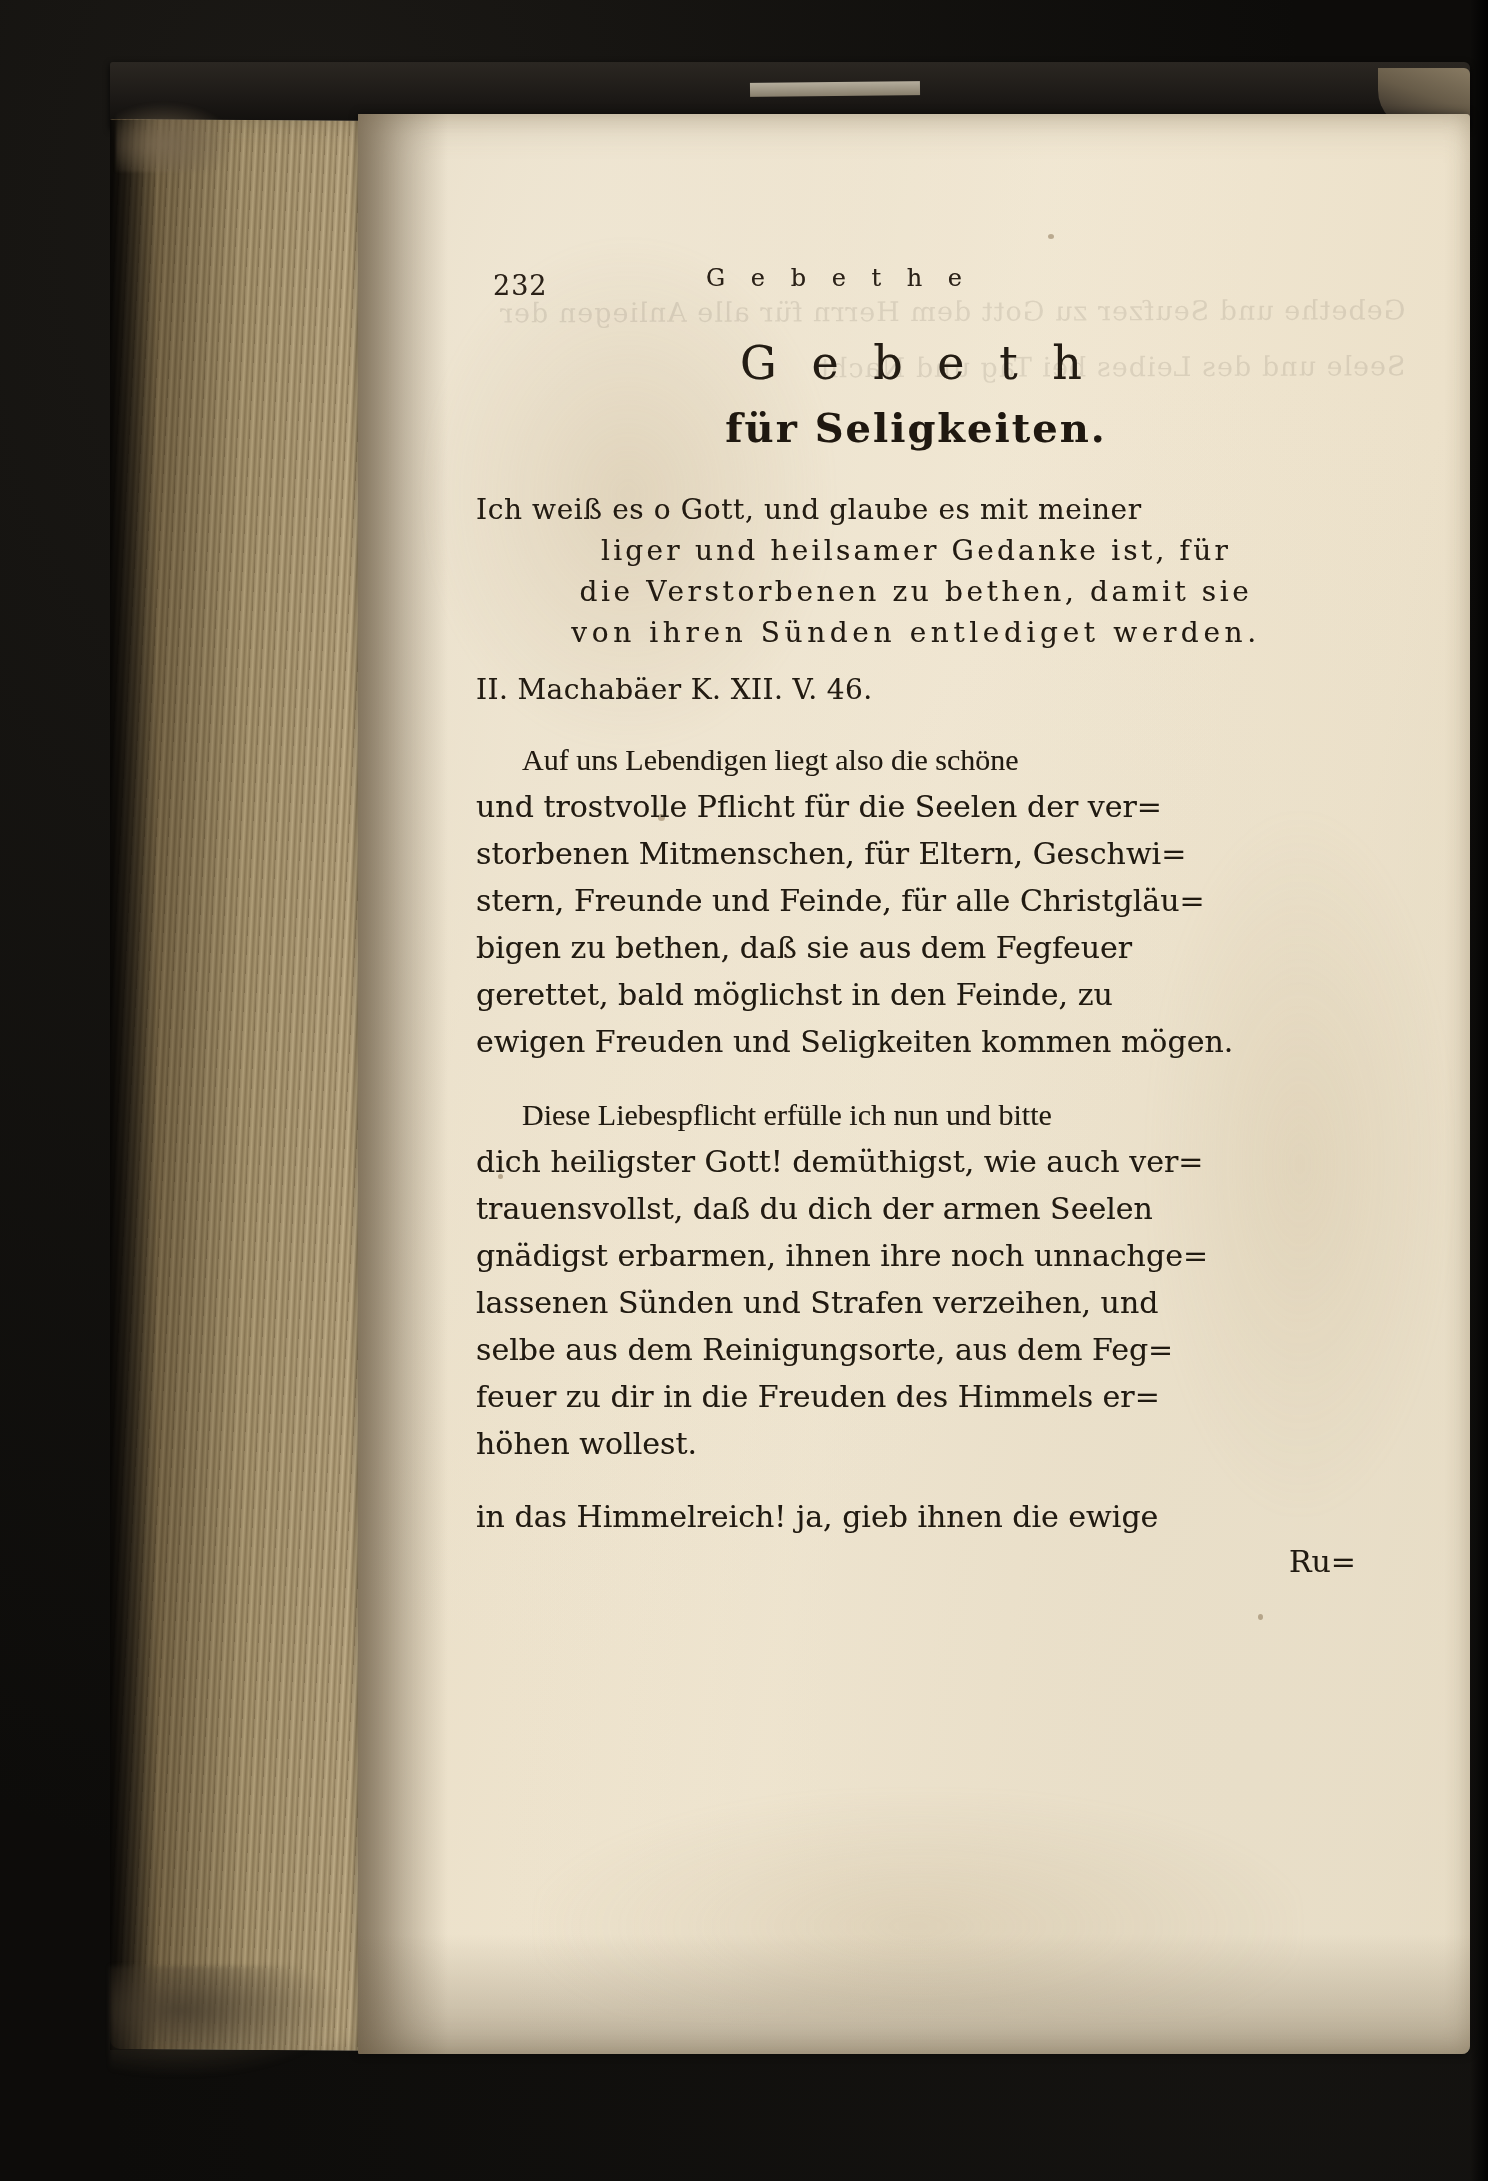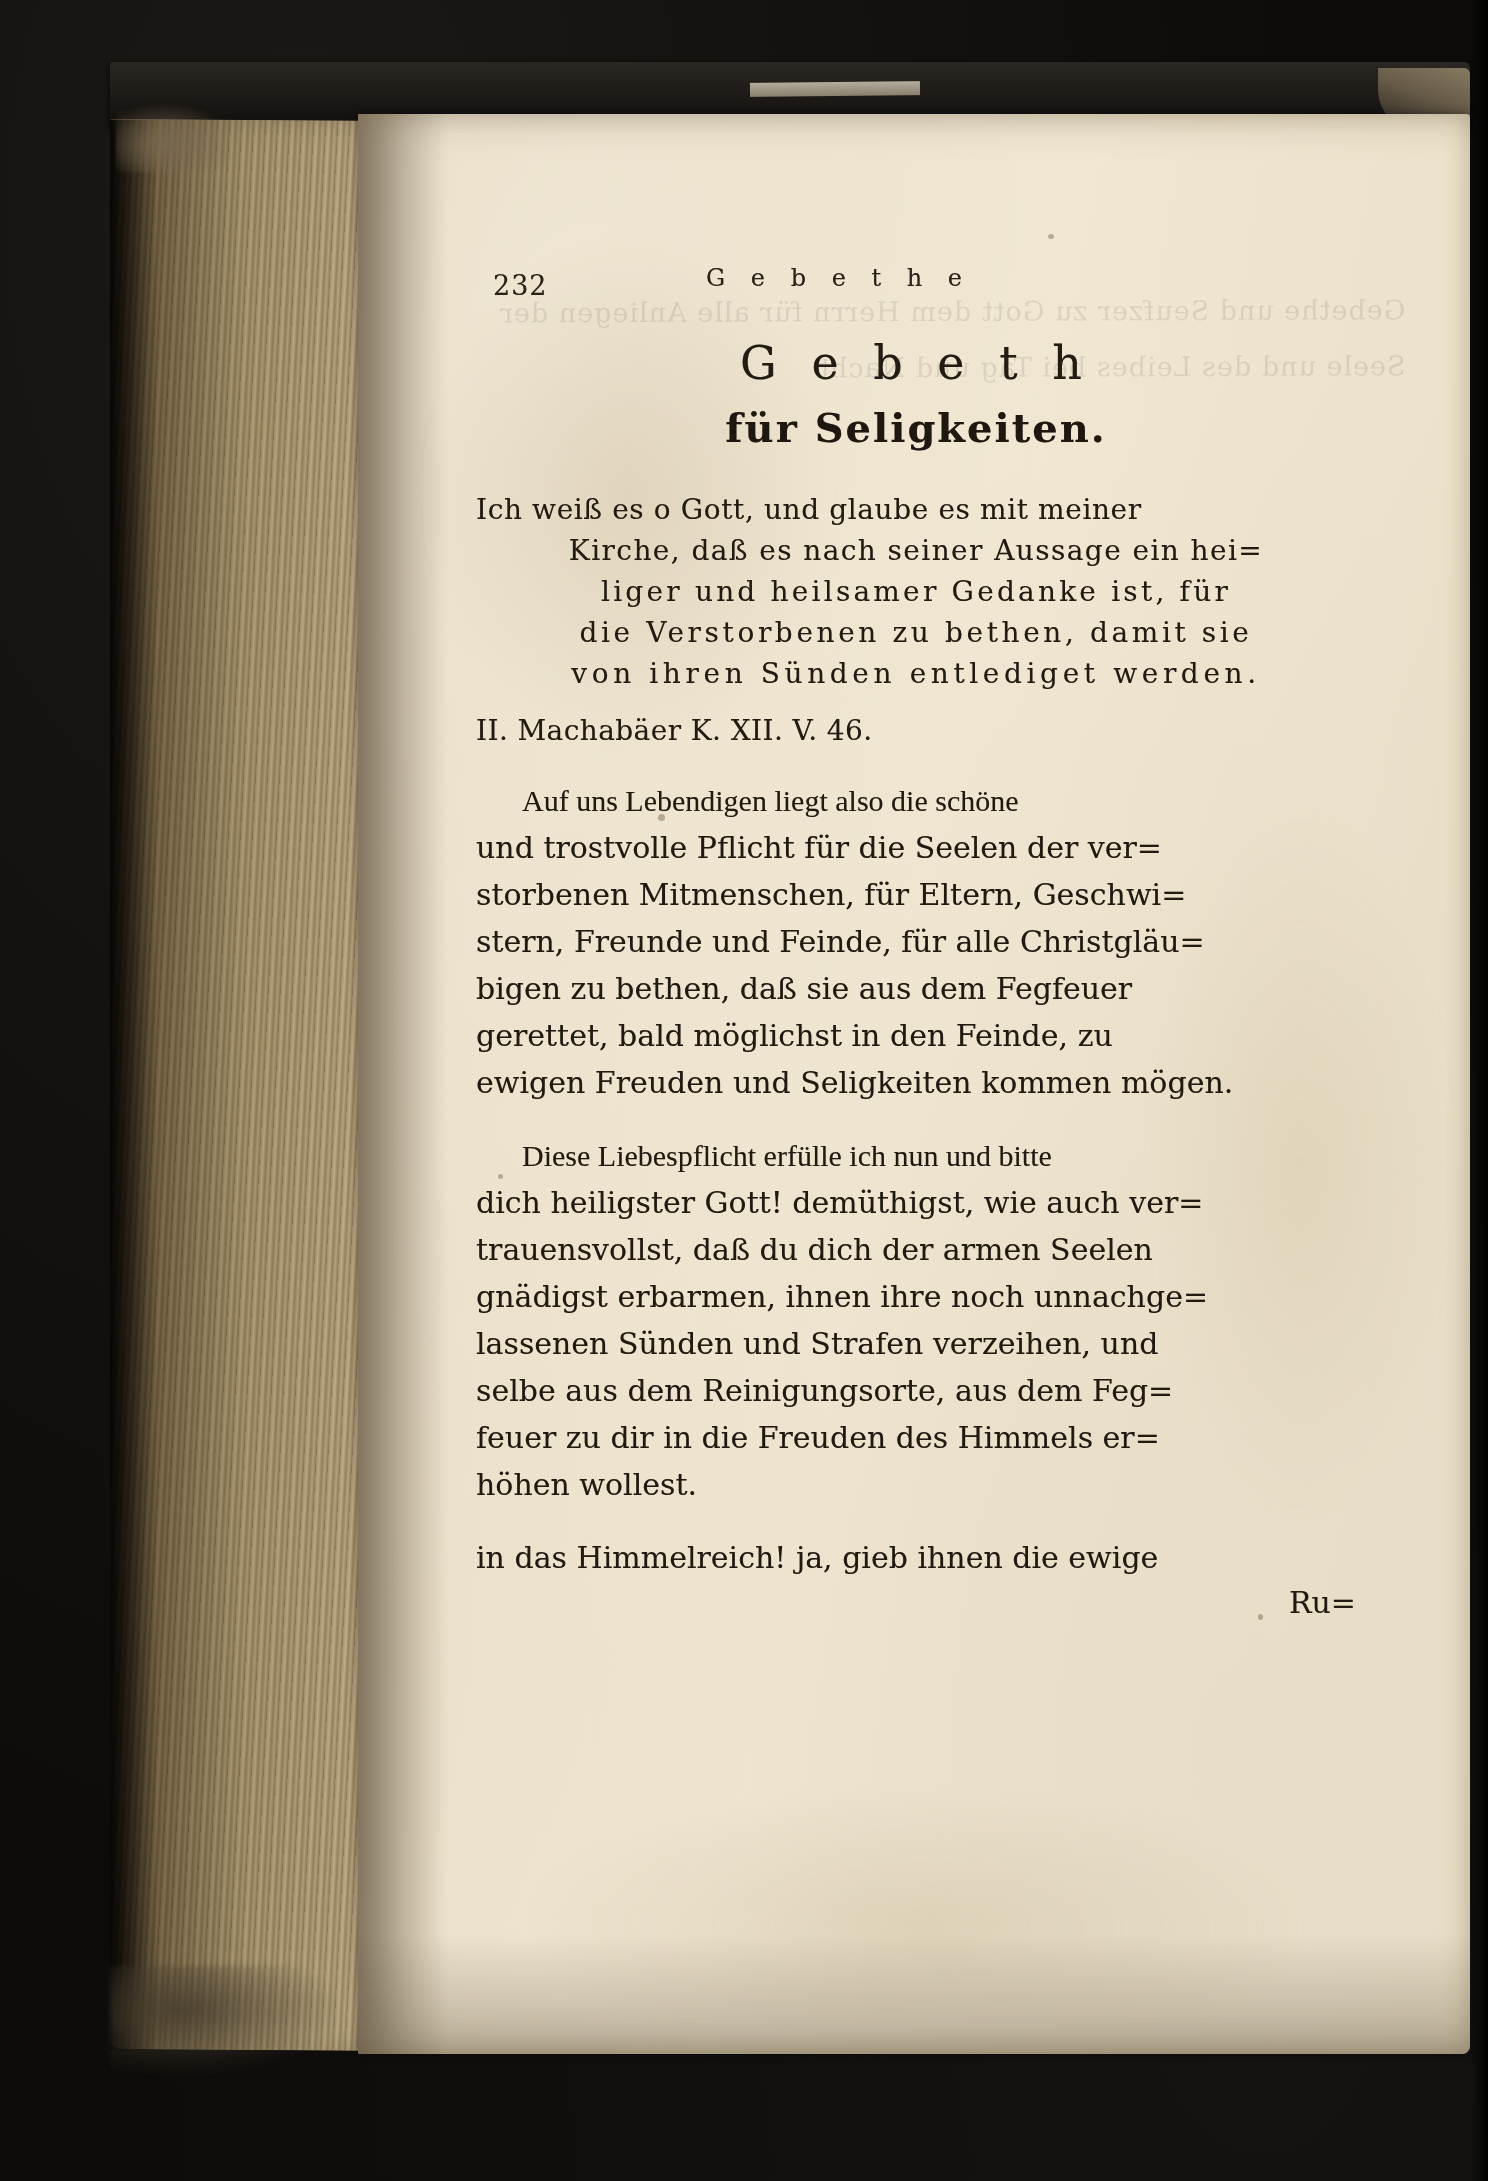--- a/index.html
+++ b/index.html
@@ -313,21 +313,20 @@
         <div class="running-head">
           <div class="folio">232</div>
           <div class="head-title">G e b e t h e</div>
         </div>
 
         <div class="title-main">G e b e t h</div>
         <div class="title-sub">für Seligkeiten.</div>
 
         <div class="epigraph">
           <span class="l epi-1">Ich weiß es o Gott, und glaube es mit meiner</span>
-          <span class="l epi-2">Kirche, daß es nach seiner Aussage ein hei=</span>
           <span class="l epi-3">liger und heilsamer Gedanke ist, für</span>
           <span class="l epi-4">die Verstorbenen zu bethen, damit sie</span>
           <span class="l epi-5">von ihren Sünden entlediget werden.</span>
           <span class="l epi-ref">II. Machabäer K. XII. V. 46.</span>
         </div>
 
         <div class="para">
           <span class="l indent">Auf uns Lebendigen liegt also die schöne</span>
           <span class="l">und trostvolle Pflicht für die Seelen der ver=</span>
           <span class="l">storbenen Mitmenschen, für Eltern, Geschwi=</span>

